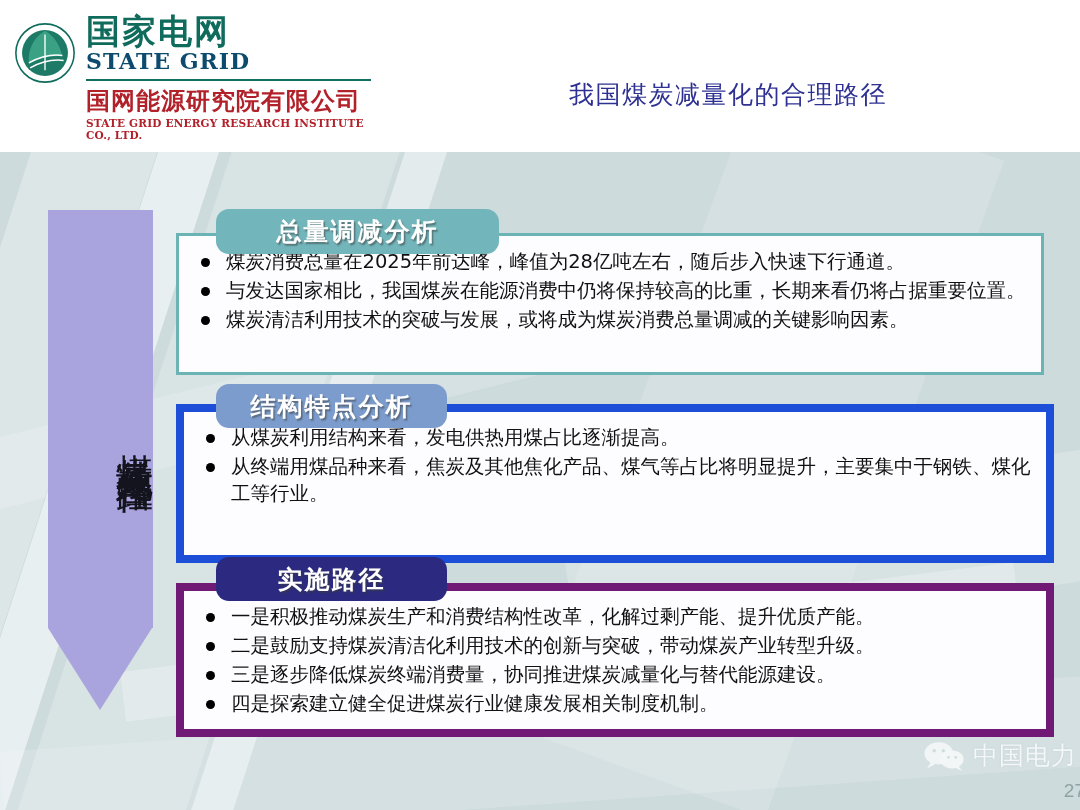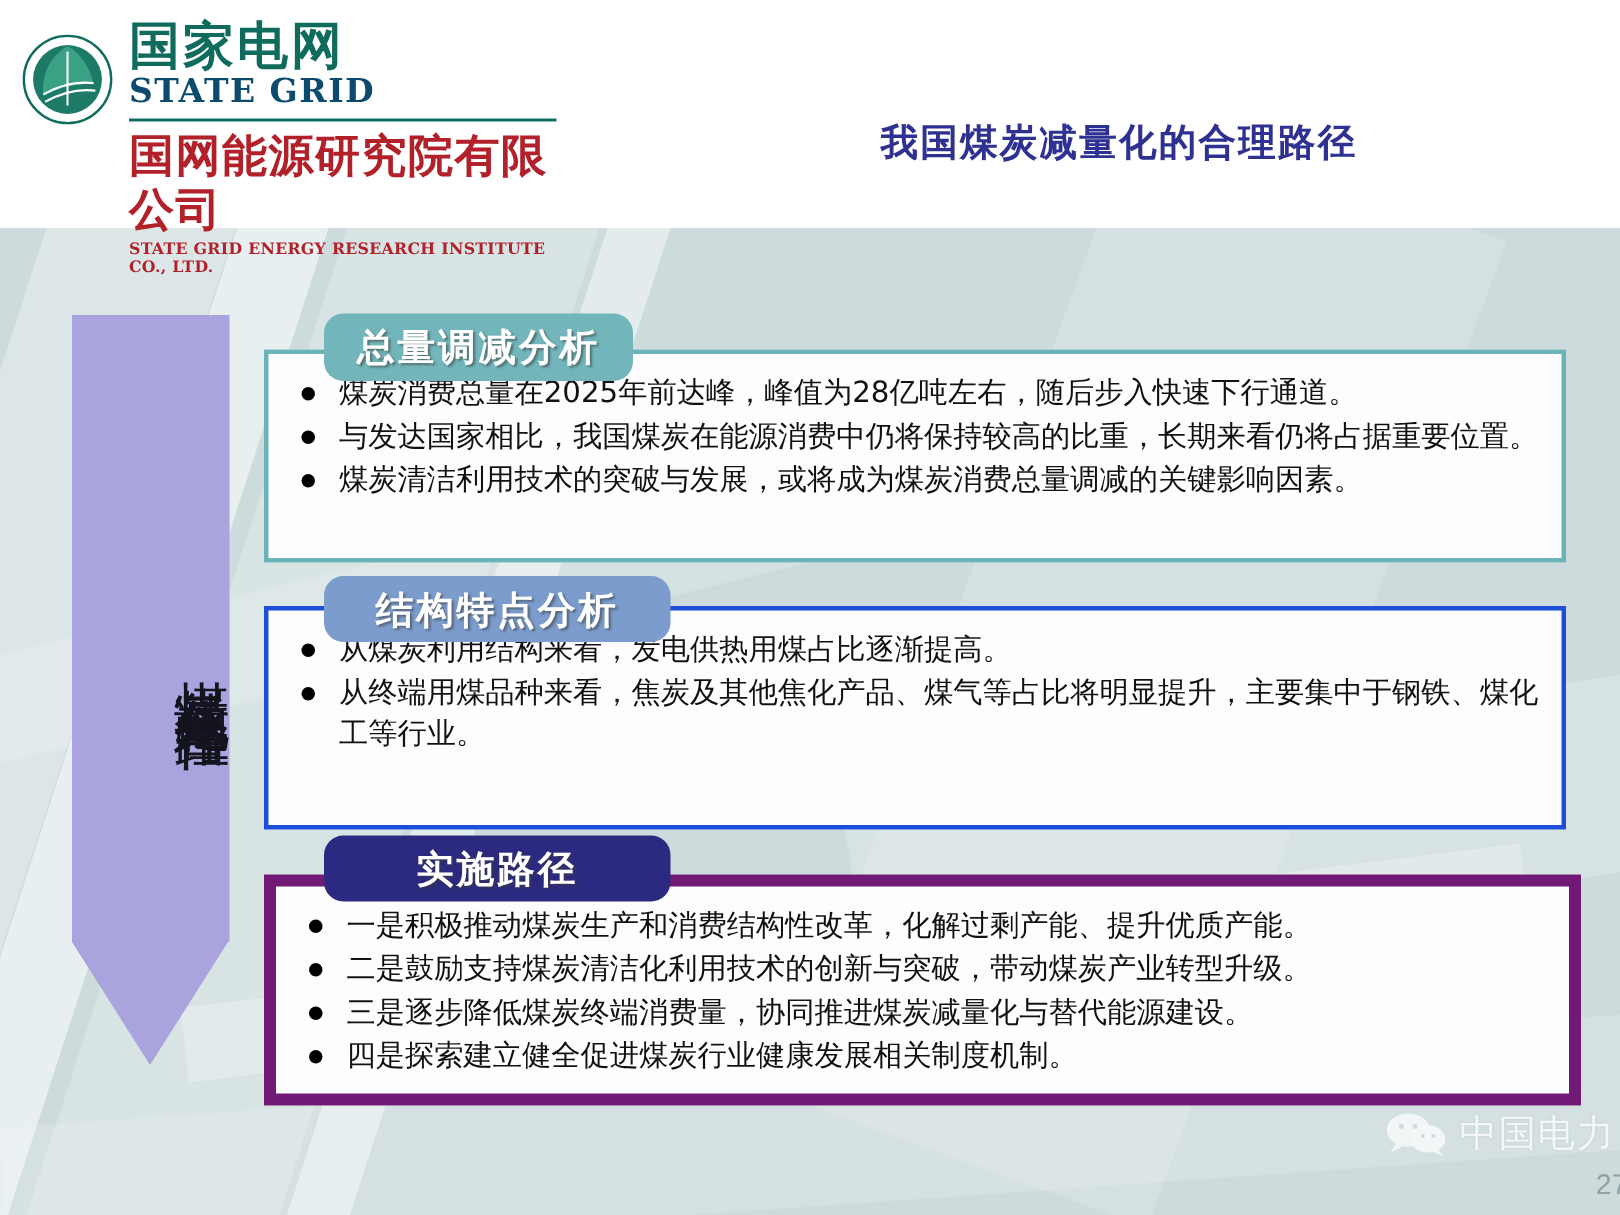--- a/index.html
+++ b/index.html
@@ -59,43 +59,43 @@
     line-height: 1.1;
     margin-top: -2px;
   }
   .sg-rule {
     height: 2px;
     background: #11705f;
     margin: 6px 0 6px 0;
     width: 285px;
   }
   .inst-cn {
-    font-size: 30px;
+    font-size: 24px;
     font-weight: bold;
     color: #b2212a;
     letter-spacing: 1px;
     line-height: 1.2;
     font-family: "DejaVu Sans", sans-serif;
   }
   .inst-en {
     font-size: 10.5px;
     font-weight: bold;
     color: #b2212a;
     letter-spacing: 0.2px;
     font-family: "DejaVu Serif", "Liberation Serif", serif;
     margin-top: 1px;
   }
   .slide-title {
     position: absolute;
-    left: 426px;
+    left: 408px;
     top: 78px;
     width: 640px;
     text-align: center;
     font-size: 25px;
-    font-weight: bold;
+    font-weight: normal;
     color: #2e3192;
     letter-spacing: 1.5px;
     font-family: "DejaVu Sans", sans-serif;
   }
 
   
   .body-bg {
     position: absolute;
     left: 0; top: 152px;
     width: 1080px; height: 658px;
@@ -158,40 +158,40 @@
     line-height: 1.0;
   }
 
   
   .panel {
     position: absolute;
     background: #fdfdff;
     z-index: 10;
   }
   .panel-1 { left: 176px; top: 233px; width: 862px; height: 136px; border: 3px solid #6cb3b6; text-align: center; }
-  .panel-2 { left: 176px; top: 404px; width: 862px; height: 143px; border: 3px solid #1d4ed8; }
+  .panel-2 { left: 176px; top: 404px; width: 862px; height: 143px; border: 8px solid #1d4ed8; }
   .panel-3 { left: 176px; top: 583px; width: 862px; height: 138px; border: 8px solid #701a75; }
 
   .pill {
     position: absolute;
     z-index: 20;
     border-radius: 13px;
     text-align: center;
     color: #ffffff;
     font-weight: bold;
     font-size: 25px;
     letter-spacing: 2px;
     font-family: "DejaVu Sans", sans-serif;
     text-shadow: 1.5px 1.5px 1.5px rgba(60,60,60,0.55);
     display: flex;
     align-items: center;
     justify-content: center;
     box-sizing: border-box;
   }
-  .pill-1 { left: 216px; top: 209px; width: 206px; height: 45px; background: #72b6bb; }
+  .pill-1 { left: 216px; top: 209px; width: 283px; height: 45px; background: #72b6bb; }
   .pill-2 { left: 216px; top: 384px; width: 231px; height: 44px; background: #7b9ccc; }
   .pill-3 { left: 216px; top: 557px; width: 231px; height: 44px; background: #2b2a80; }
 
   .bullets {
     position: absolute;
     left: 22px;
     top: 13px;
     right: 12px;
   }
   .bullet-row {

